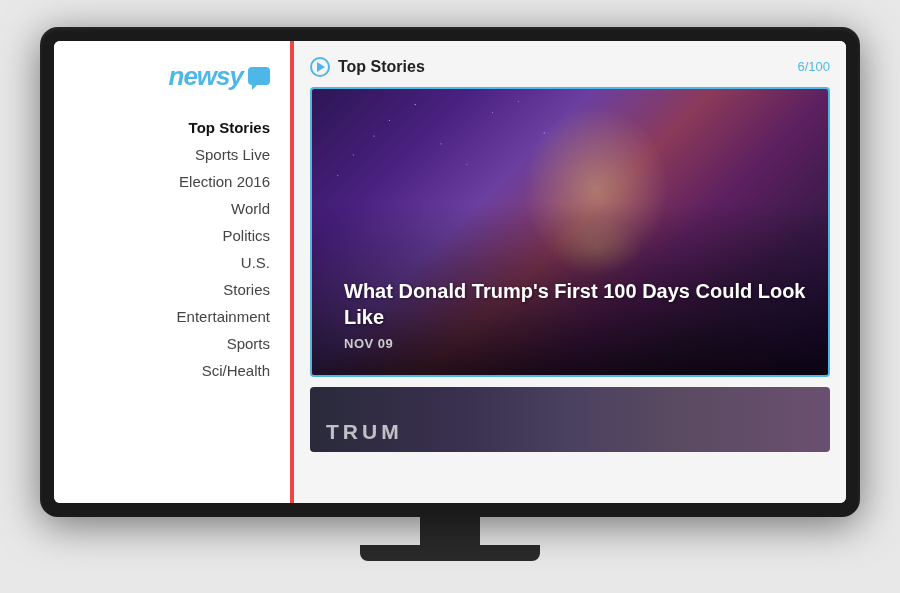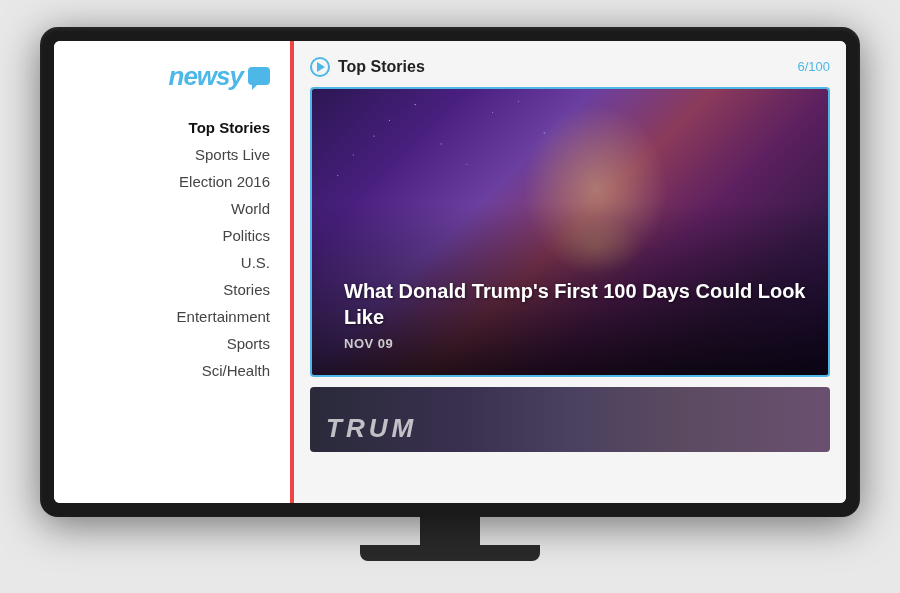--- a/index.html
+++ b/index.html
@@ -280,25 +280,24 @@
       width: 100%;
       height: 100%;
       background: linear-gradient(90deg, #2a2a3a 0%, #3a3050 30%, #4a4060 50%, #5a4a60 70%, #6a5070 100%);
       position: relative;
     }
 
     .trump-text-overlay {
       position: absolute;
       bottom: 8px;
       left: 16px;
-      font-size: 26px;
+      font-size: 21px;
       font-weight: 900;
       color: rgba(255,255,255,0.7);
       letter-spacing: 4px;
-      font-style: italic;
     }
   </style>
 </head>
 <body>
 
 <div class="tv-outer">
   <div class="tv-body">
     <div class="tv-screen">
 
       <div class="sidebar">

